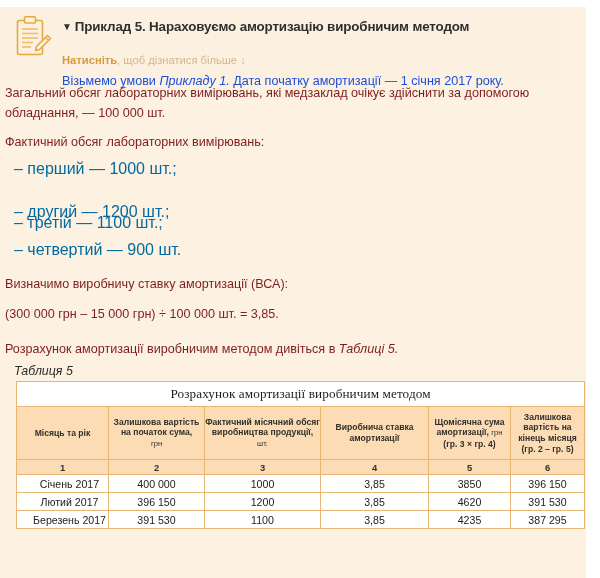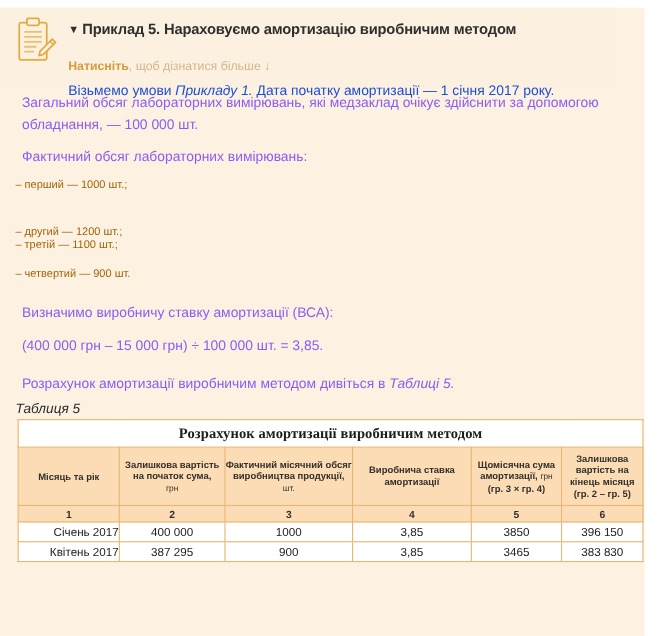--- a/index.html
+++ b/index.html
@@ -103,34 +103,34 @@
     font-size: 12.6px;
     color: #1d4ed8;
     line-height: 17px;
     white-space: nowrap;
   }
   .callout-line i { font-style: italic; }
 
   
   .para {
     position: absolute;
-    left: 20px;
+    left: 5px;
     width: 560px;
     font-size: 12.6px;
     line-height: 19.5px;
-    color: #8b5cf6;
+    color: #7f1d1d;
   }
   .para i { font-style: italic; }
 
   .listline {
     position: absolute;
     left: 14px;
-    font-size: 10px;
+    font-size: 16px;
     line-height: 19.5px;
-    color: #a16207;
+    color: #0369a1;
     white-space: nowrap;
   }
 
   .tbl-caption {
     position: absolute;
     left: 14px;
     font-size: 12.4px;
     font-style: italic;
     color: #2b2b2b;
   }
@@ -153,21 +153,21 @@
     padding: 0;
     text-align: center;
     vertical-align: middle;
   }
   
   .tbl-title td {
     background: #ffffff;
     border: none;
     border-bottom: 1px solid #e8b672;
     font-family: "Liberation Serif", "DejaVu Serif", serif;
-    font-weight: bold;
+    font-weight: normal;
     font-size: 13.2px;
     color: #1d1d1d;
     height: 24px;
     letter-spacing: 0.1px;
   }
   .hdr td {
     background: #fbdcb4;
     color: #33302c;
     font-size: 8.6px;
     font-weight: bold;
@@ -190,21 +190,21 @@
     background: #ffffff;
     color: #222222;
     font-size: 10.6px;
     height: 17px;
     border-top: 1px solid #f0d3ae;
     border-bottom: 1px solid #f0d3ae;
     border-left: 1px solid #e8b672;
     border-right: 1px solid #e8b672;
   }
   .datarow td.month {
-    text-align: right;
+    text-align: center;
     padding-left: 14px;
   }
   .datarow:last-child td {
     border-bottom: 1px solid #e8b672;
   }
 </style>
 </head>
 <body>
 
 <div id="page">
@@ -248,21 +248,21 @@
 
     <div class="para" style="top:133px;">Фактичний обсяг лабораторних вимірювань:</div>
 
     <div class="listline" style="top:159px;">– перший — 1000 шт.;</div>
     <div class="listline" style="top:202px;">– другий — 1200 шт.;</div>
     <div class="listline" style="top:213px;">– третій — 1100 шт.;</div>
     <div class="listline" style="top:240px;">– четвертий — 900 шт.</div>
 
     <div class="para" style="top:275px;">Визначимо виробничу ставку амортизації (ВСА):</div>
 
-    <div class="para" style="top:305px;">(400 000 грн – 15 000 грн) ÷ 100 000 шт. = 3,85.</div>
+    <div class="para" style="top:305px;">(300 000 грн – 15 000 грн) ÷ 100 000 шт. = 3,85.</div>
 
     <div class="para" style="top:340px;">
       <span>Розрахунок амортизації виробничим методом дивіться в </span><i>Таблиці 5.</i>
     </div>
 
     <div class="tbl-caption" style="top:364px;">Таблиця 5</div>
 
     <div class="tbl-wrap">
       <table class="calc">
         <colgroup>
@@ -315,25 +315,33 @@
 
           <tr class="datarow">
             <td class="month">Січень 2017</td>
             <td>400 000</td>
             <td>1000</td>
             <td>3,85</td>
             <td>3850</td>
             <td>396 150</td>
           </tr>
           <tr class="datarow">
-            <td class="month">Квітень 2017</td>
+            <td class="month">Лютий 2017</td>
+            <td>396 150</td>
+            <td>1200</td>
+            <td>3,85</td>
+            <td>4620</td>
+            <td>391 530</td>
+          </tr>
+          <tr class="datarow">
+            <td class="month">Березень 2017</td>
+            <td>391 530</td>
+            <td>1100</td>
+            <td>3,85</td>
+            <td>4235</td>
             <td>387 295</td>
-            <td>900</td>
-            <td>3,85</td>
-            <td>3465</td>
-            <td>383 830</td>
           </tr>
         </tbody>
       </table>
     </div>
 
   </div>
 </div>
 
 </body></html>

